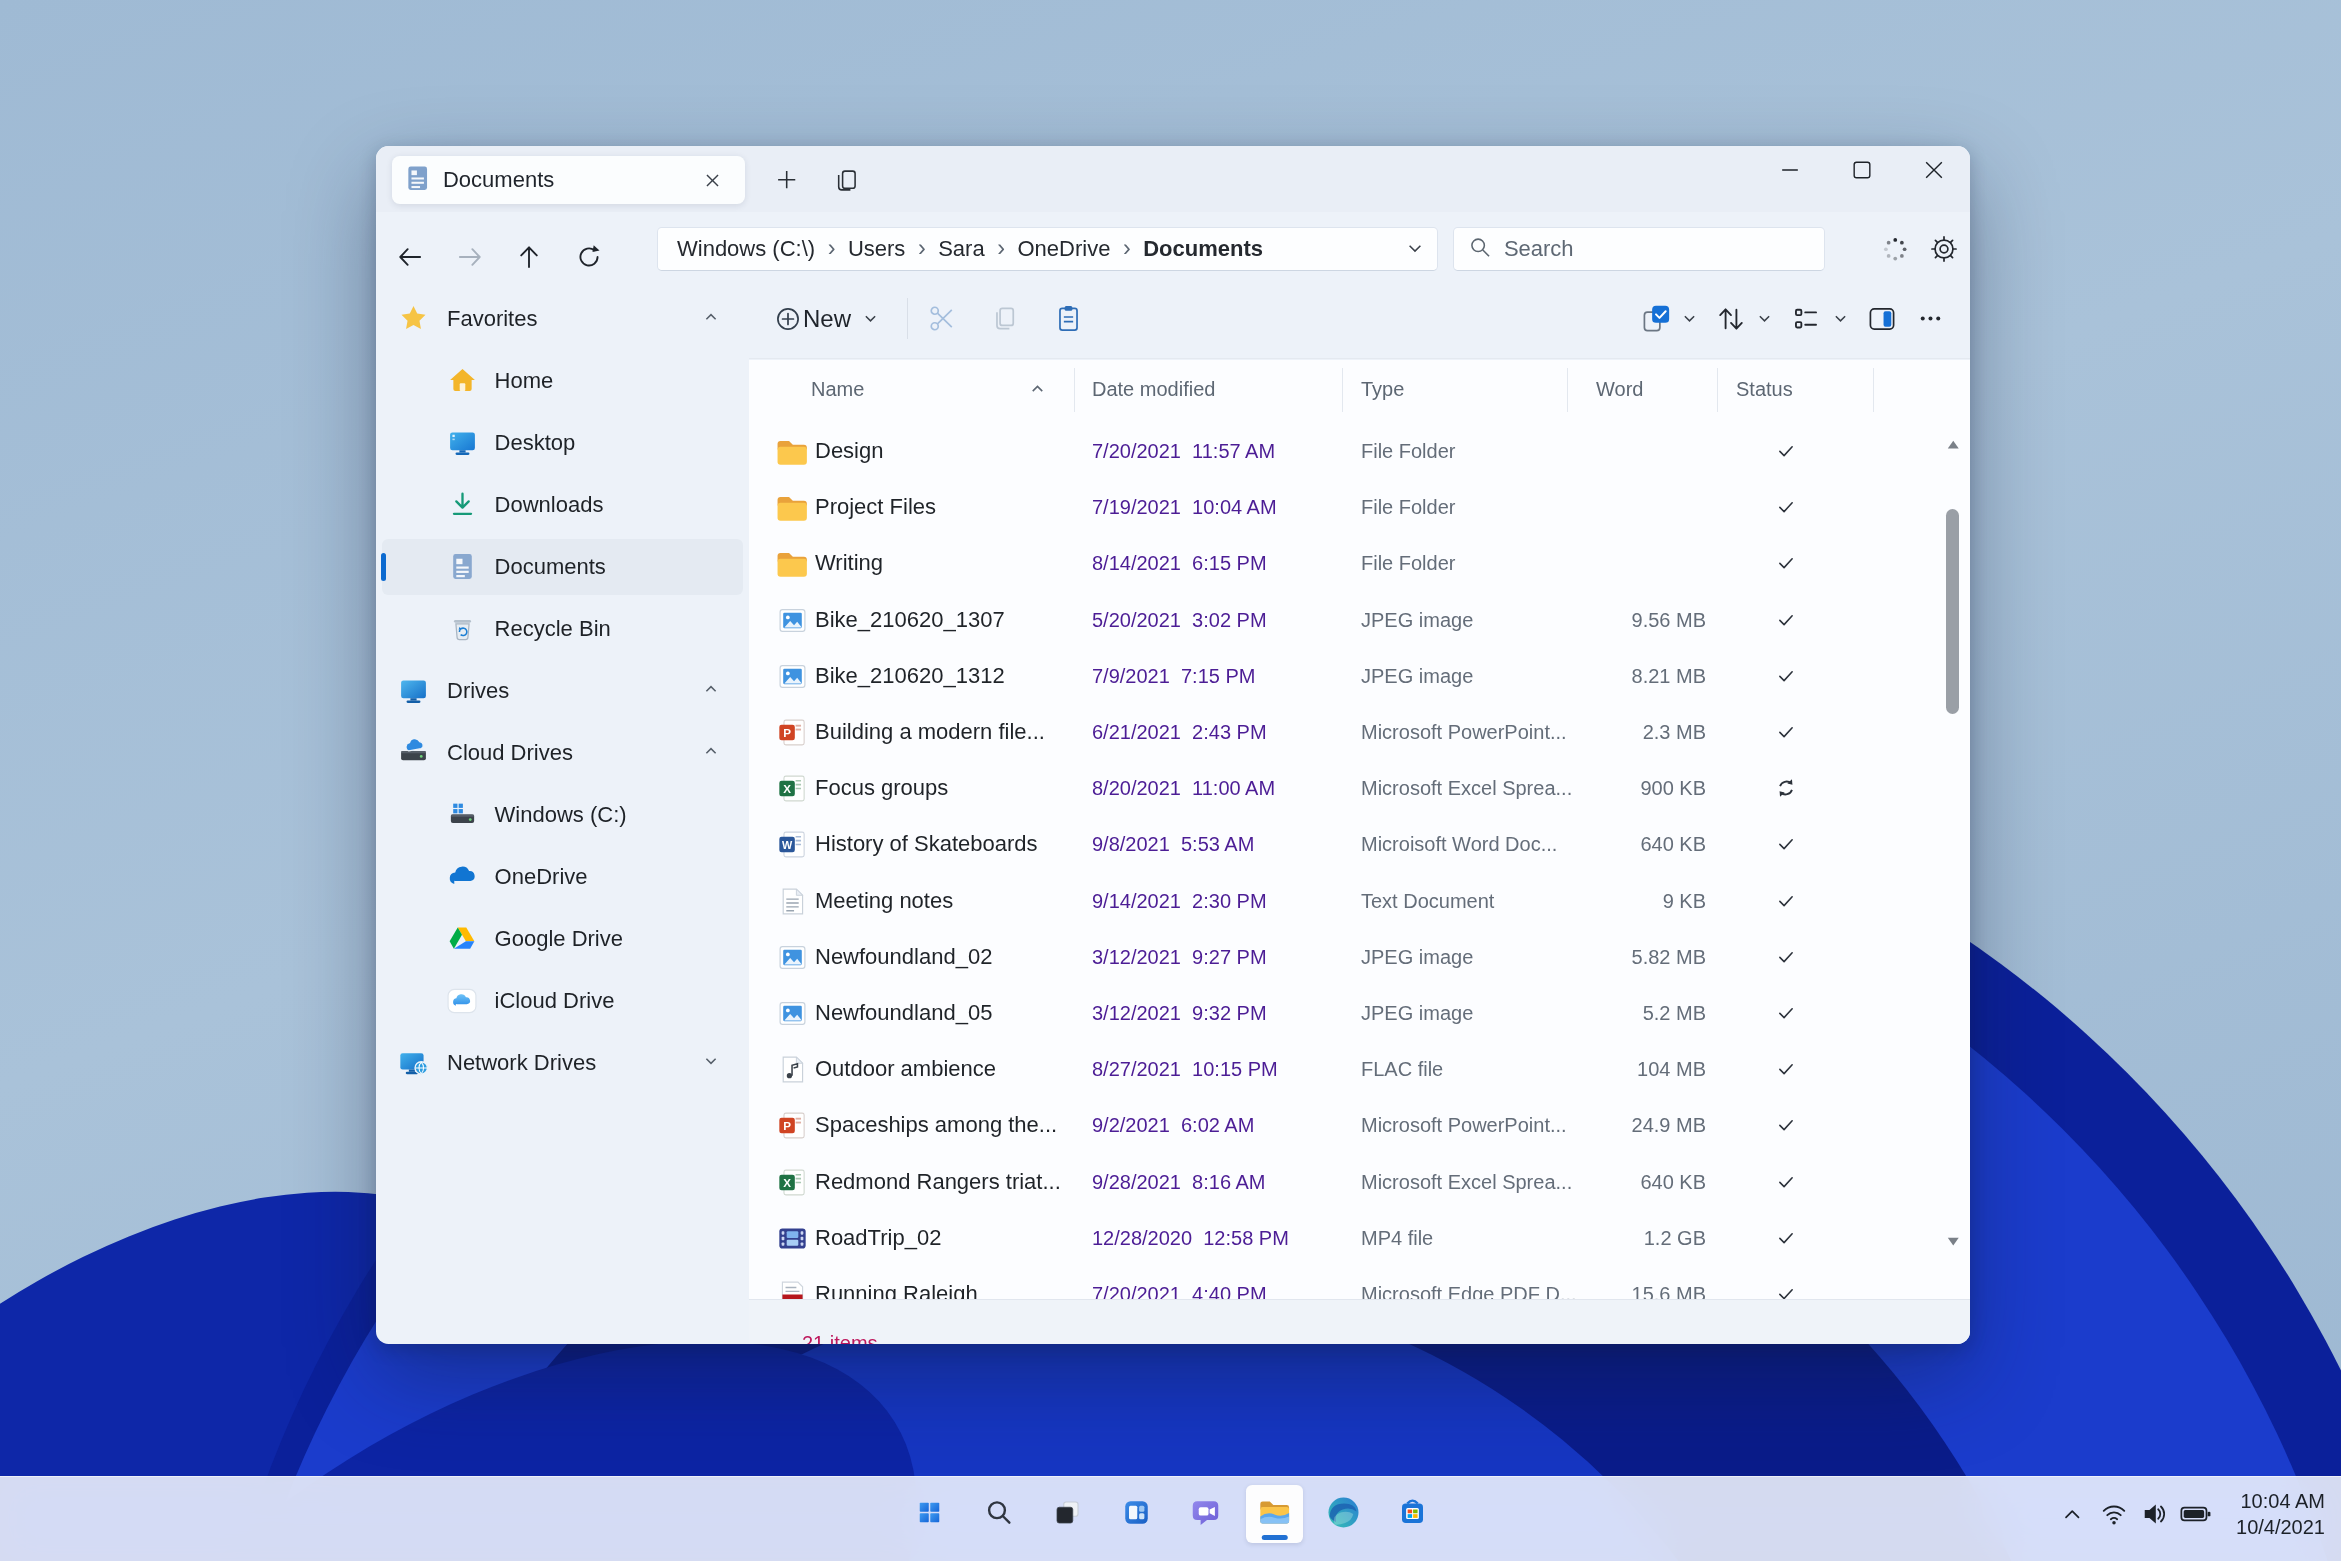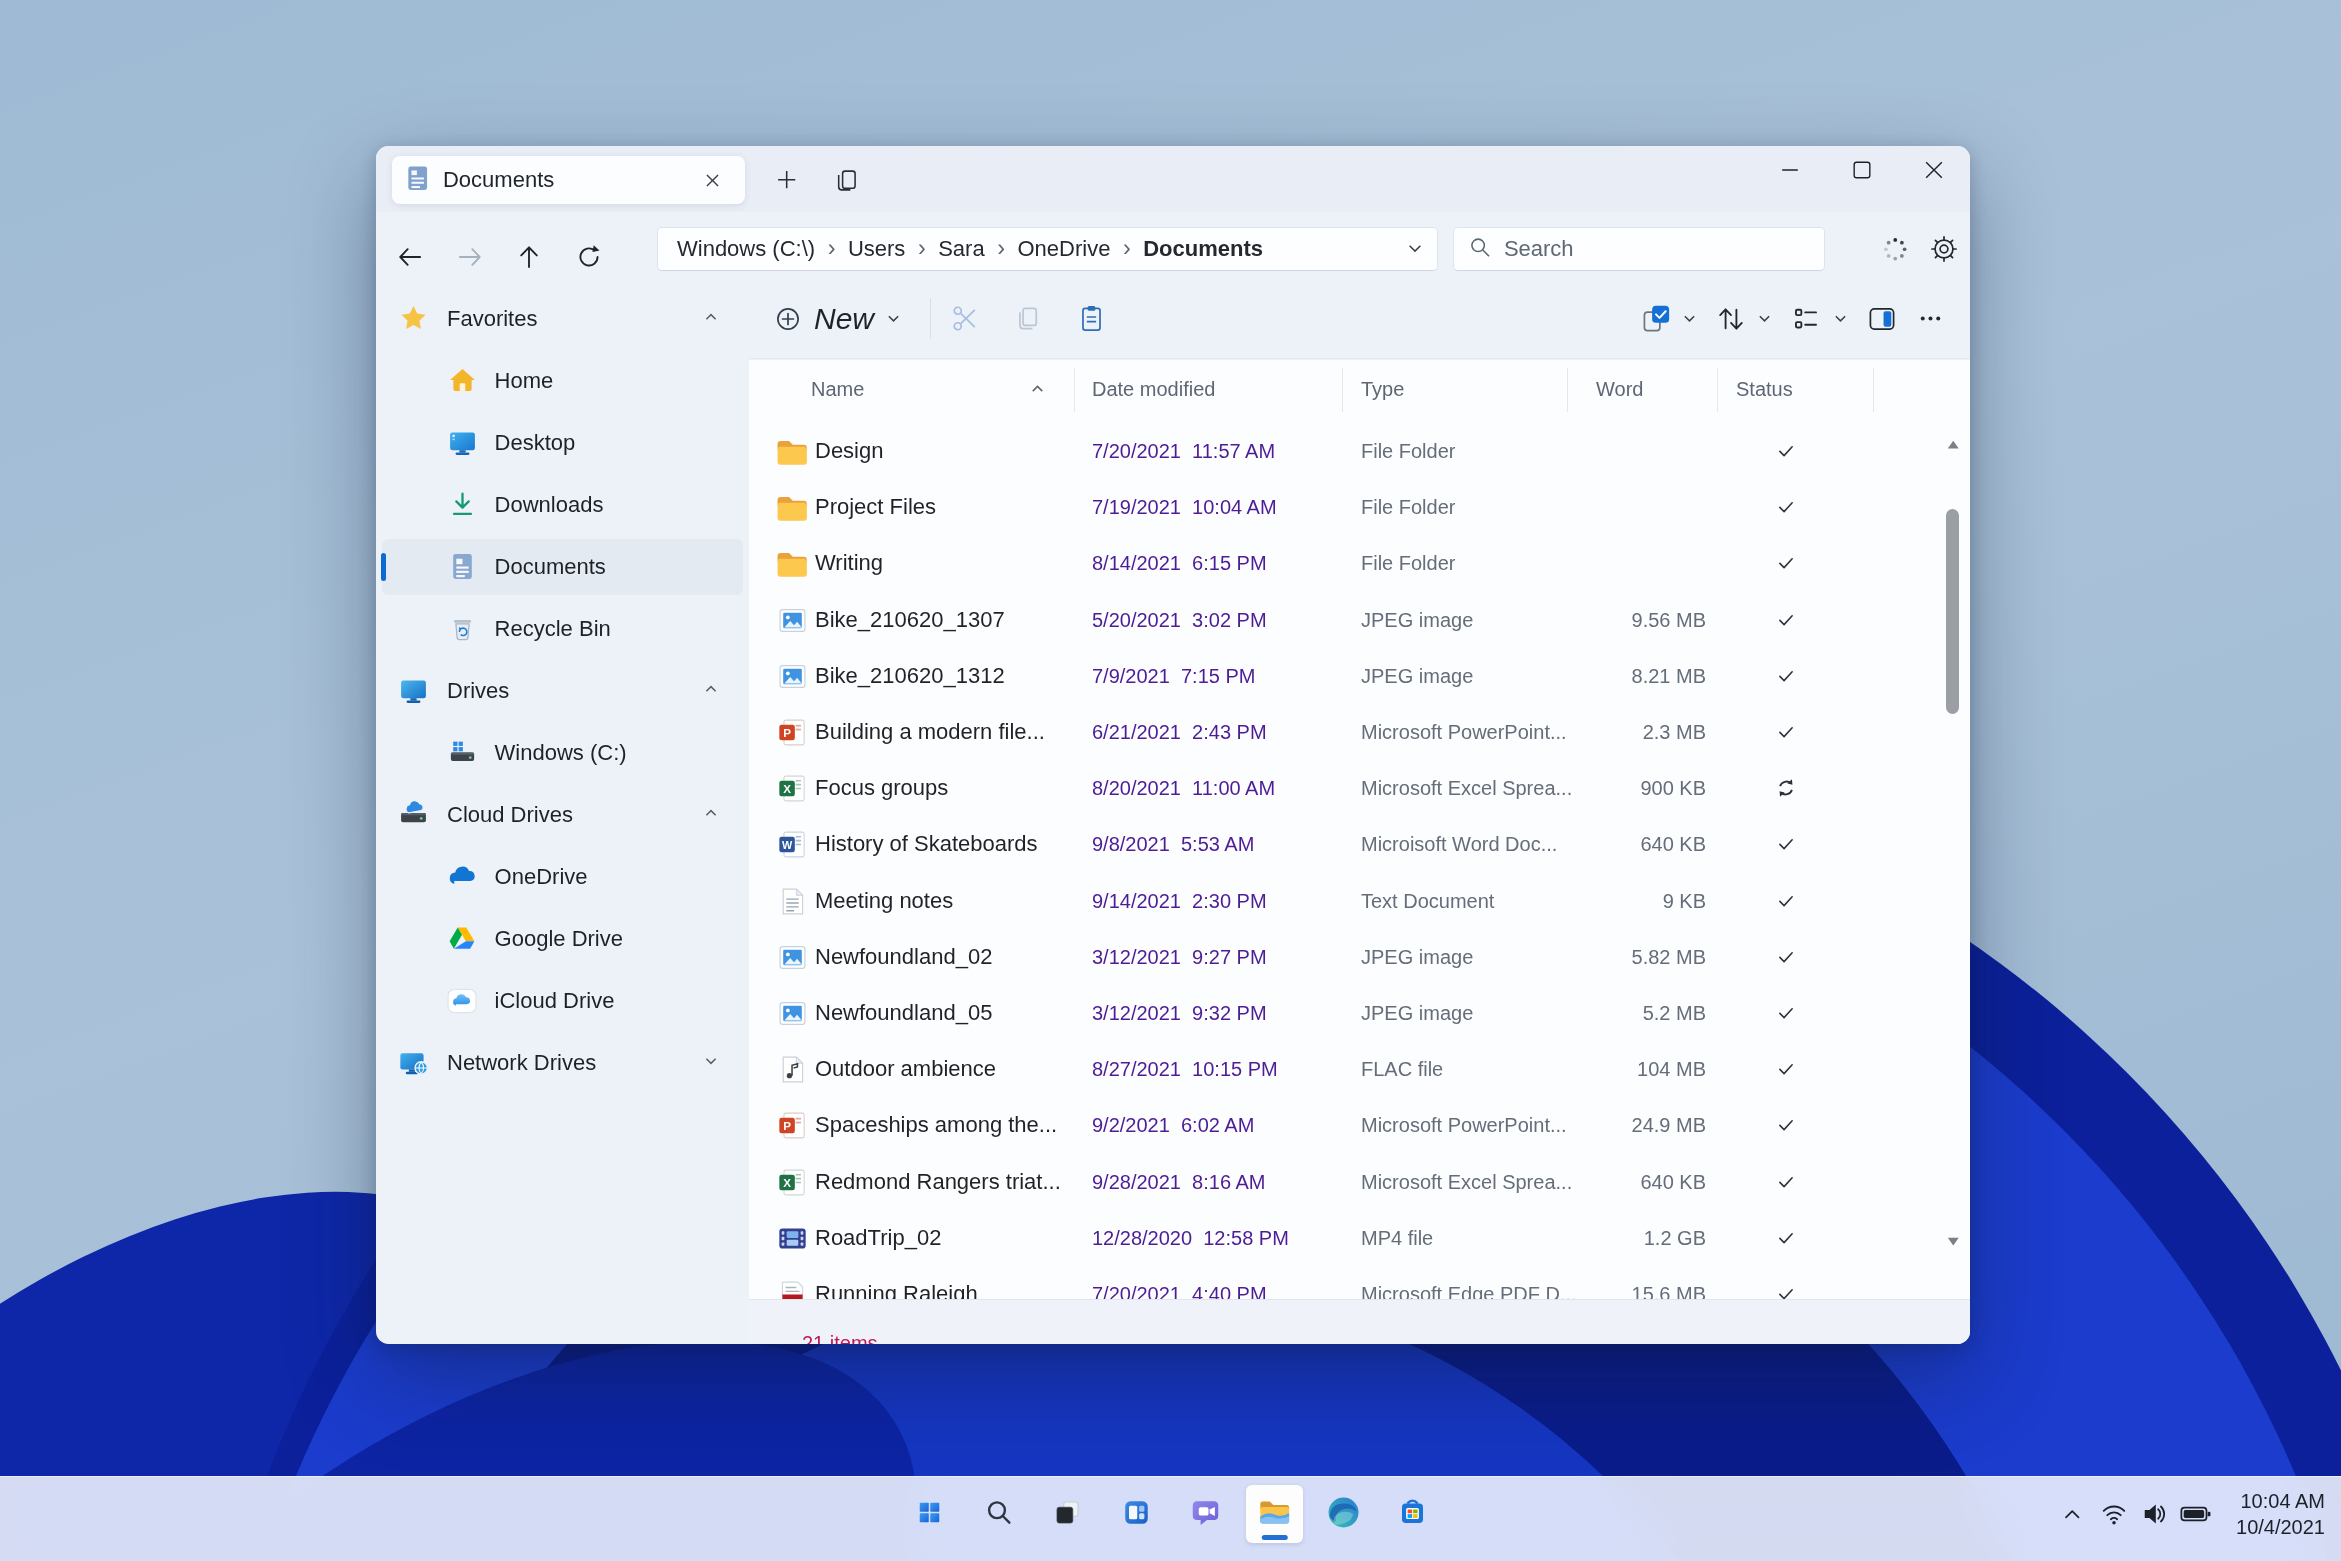--- a/index.html
+++ b/index.html
@@ -48,21 +48,21 @@
   .side-item .ic{margin-left:69px;}
   .side-item .lbl{margin-left:15.6px;font-size:22px;color:#1e2227;flex:1;}
   .side-chev{margin-right:28px;}
   .side-item.selected .pill{position:absolute;left:6.2px;top:3.1px;right:6.2px;bottom:3.1px;background:#e4eaf2;border-radius:6.2px;}
   .side-item.selected .bar{position:absolute;left:4.7px;top:17px;width:5.5px;height:28px;border-radius:3.1px;background:#0c6ad0;}
   .side-row>*{position:relative;}
   
   .content{position:absolute;left:373px;top:133px;width:1221px;bottom:0;}
   .toolbar{position:absolute;left:0;top:0;right:0;height:80px;border-bottom:0.8px solid #e4e9f0;display:flex;align-items:center;}
   .newbtn{display:flex;align-items:center;height:50px;border-radius:6.2px;padding:0 14px;margin-left:11px;}
-  .newbtn .lbl{font-size:30px;color:#1f242b;margin:0 11px 0 12px;font-style:italic;}
+  .newbtn .lbl{font-size:24px;color:#1f242b;margin:0 11px 0 1px;}
   .tb-sep{width:0.8px;height:41px;background:#d9dfe8;margin:0 14px;}
   .tb-group-right{position:absolute;right:19px;display:flex;align-items:center;}
   .tb-ic{display:flex;align-items:center;justify-content:center;width:41px;height:41px;}
   .tb-chev{width:26.5px;display:flex;justify-content:center;margin-right:7.8px;}
   
   .listarea{position:absolute;left:0;top:81px;right:0;bottom:45px;background:#fcfdff;}
   .colheads{position:absolute;left:0;top:0;right:0;height:59px;}
   .colheads .h{position:absolute;top:0;height:59px;display:flex;align-items:center;font-size:20px;color:#5d6773;}
   .coldiv{position:absolute;top:7.8px;width:0.8px;height:44px;background:#e3e8ef;}
   .rows{position:absolute;left:0;top:63px;right:34px;bottom:0;overflow:hidden;}
@@ -318,47 +318,47 @@
             <rect x="4" y="7" width="32" height="23" rx="3" fill="url(#g-dr)"></rect>
             <rect x="16" y="30" width="8" height="3" fill="#135fa8"></rect>
             <rect x="11" y="33" width="18" height="3" rx="1.5" fill="#135fa8"></rect>
           </svg>
         </span>
         <span class="lbl">Drives</span>
         <span class="side-chev"><svg width="20" height="20" viewBox="0 0 26 26" fill="none" stroke="#565f6a" stroke-width="2">
             <path d="M7 16 L13 10 L19 16"></path>
           </svg></span>
       </div>
+      <div class="side-row side-header">
+        <span class="ic">
+          <svg width="31" height="31" viewBox="0 0 40 40">
+            <rect x="4" y="18" width="32" height="12" rx="2.5" fill="#3c434b"></rect>
+            <rect x="4" y="18" width="32" height="3" rx="1.5" fill="#565e68"></rect>
+            <circle cx="30" cy="25" r="1.8" fill="#6fd27a"></circle>
+            <path d="M14 18 a5.5 5.5 0 0 1 .8-10.6 a7 7 0 0 1 13-1.5 a4.8 4.8 0 0 1 2 9.1 z" fill="#2e8ae0" stroke="#eef3f9" stroke-width="1.6"></path>
+          </svg>
+        </span>
+        <span class="lbl">Cloud Drives</span>
+        <span class="side-chev"><svg width="20" height="20" viewBox="0 0 26 26" fill="none" stroke="#565f6a" stroke-width="2">
+            <path d="M7 16 L13 10 L19 16"></path>
+          </svg></span>
+      </div>
       <div class="side-row side-item">
         <span class="ic">
           <svg width="31" height="31" viewBox="0 0 40 40">
             <rect x="8" y="6" width="5.5" height="5.5" fill="#2e8ae0"></rect>
             <rect x="15" y="6" width="5.5" height="5.5" fill="#2e8ae0"></rect>
             <rect x="8" y="13" width="5.5" height="5.5" fill="#2e8ae0"></rect>
             <rect x="15" y="13" width="5.5" height="5.5" fill="#2e8ae0"></rect>
             <rect x="5" y="20" width="30" height="11" rx="2.5" fill="#3c434b"></rect>
             <rect x="5" y="20" width="30" height="3" rx="1.5" fill="#565e68"></rect>
             <circle cx="30" cy="26.5" r="1.8" fill="#6fd27a"></circle>
           </svg>
         </span>
         <span class="lbl">Windows (C:)</span>
-      </div>
-      <div class="side-row side-header">
-        <span class="ic">
-          <svg width="31" height="31" viewBox="0 0 40 40">
-            <rect x="4" y="18" width="32" height="12" rx="2.5" fill="#3c434b"></rect>
-            <rect x="4" y="18" width="32" height="3" rx="1.5" fill="#565e68"></rect>
-            <circle cx="30" cy="25" r="1.8" fill="#6fd27a"></circle>
-            <path d="M14 18 a5.5 5.5 0 0 1 .8-10.6 a7 7 0 0 1 13-1.5 a4.8 4.8 0 0 1 2 9.1 z" fill="#2e8ae0" stroke="#eef3f9" stroke-width="1.6"></path>
-          </svg>
-        </span>
-        <span class="lbl">Cloud Drives</span>
-        <span class="side-chev"><svg width="20" height="20" viewBox="0 0 26 26" fill="none" stroke="#565f6a" stroke-width="2">
-            <path d="M7 16 L13 10 L19 16"></path>
-          </svg></span>
       </div>
       <div class="side-row side-item">
         <span class="ic">
           <svg width="34" height="34" viewBox="0 0 44 44">
             <path d="M12 31 a7.5 7.5 0 0 1 1.2-14.8 a9.5 9.5 0 0 1 18-2 a6.5 6.5 0 0 1 2.8 12.6 q-1 .5-2.5.5 H14 q-1 0-2-.3 z" fill="#1175d2"></path>
           </svg>
         </span>
         <span class="lbl">OneDrive</span>
       </div>
       <div class="side-row side-item">

